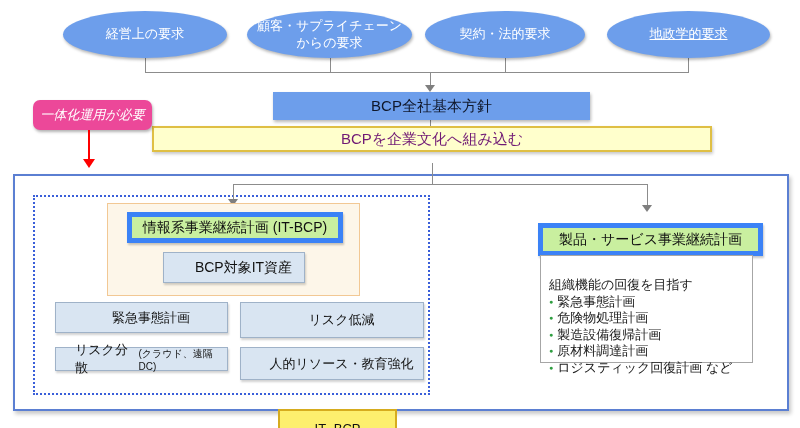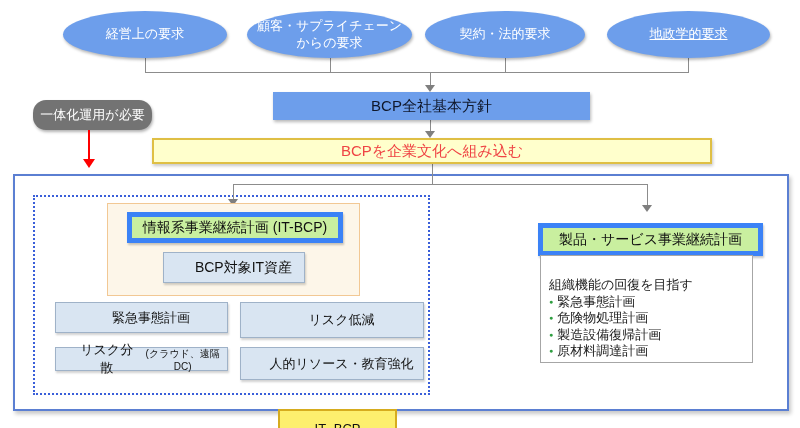--- a/index.html
+++ b/index.html
@@ -13,36 +13,36 @@
       border-right:5px solid transparent;border-top:7px solid #7f7f7f;z-index:2;}
   
   .ellipse{
     position:absolute;background:#6d9eeb;border-radius:50%;color:#fff;
     display:flex;align-items:center;justify-content:center;text-align:center;
     font-size:13px;line-height:1.25;white-space:pre-line;
     box-shadow:1px 2px 3px rgba(0,0,0,.28);z-index:3;
   }
   
   .callout{
-    position:absolute;left:33px;top:100px;width:119px;height:30px;background:#737373;
-    border-radius:13px;color:#fff;font-size:13px;display:flex;align-items:center;
-    justify-content:center;box-shadow:1px 2px 3px rgba(0,0,0,.3);z-index:4;
+    position:absolute;left:33px;top:100px;width:119px;height:30px;background:#ec4899;
+    border-radius:7px;color:#fff;font-size:13px;display:flex;align-items:center;
+    justify-content:center;box-shadow:1px 2px 3px rgba(0,0,0,.3);z-index:4;font-style:italic;
   }
   .red-line{position:absolute;left:88px;top:130px;width:2px;height:30px;background:#fe0000;z-index:4;}
   .red-head{position:absolute;left:83px;top:159px;width:0;height:0;border-left:6px solid transparent;
       border-right:6px solid transparent;border-top:9px solid #fe0000;z-index:4;}
   
   .policy{
     position:absolute;left:273px;top:92px;width:317px;height:28px;background:#6d9eeb;
     color:#0f172a;font-size:15px;display:flex;align-items:center;justify-content:center;
     box-shadow:1px 2px 3px rgba(0,0,0,.28);z-index:3;
   }
   .culture{
-    position:absolute;left:152px;top:138px;width:560px;height:26px;background:#ffffcc;
-    border:2px solid #dfbf44;box-sizing:border-box;color:#ef4444;font-size:15px;
+    position:absolute;left:152px;top:126px;width:560px;height:26px;background:#ffffcc;
+    border:2px solid #dfbf44;box-sizing:border-box;color:#701a75;font-size:15px;
     display:flex;align-items:center;justify-content:center;
     box-shadow:1px 2px 3px rgba(0,0,0,.22);z-index:3;
   }
   
   .outer{
     position:absolute;left:13px;top:174px;width:776px;height:237px;
     border:2px solid #5b7fd2;box-sizing:border-box;background:transparent;
     box-shadow:2px 3px 4px rgba(0,0,0,.22);z-index:1;
   }
   .dotted{
@@ -54,21 +54,21 @@
     border:1px solid #f2c894;box-sizing:border-box;z-index:2;
   }
   .gbox{
     position:absolute;background:#c9ef9f;border:5px solid #3b82f6;box-sizing:border-box;
     display:flex;align-items:center;justify-content:center;font-size:14px;color:#111;
     box-shadow:1px 2px 2px rgba(0,0,0,.22);z-index:3;
   }
   .bbox{
     position:absolute;background:#d9e5f2;border:1px solid #9fb2c8;box-sizing:border-box;
     display:flex;align-items:center;justify-content:center;font-size:13px;color:#111;
-    box-shadow:1px 2px 2px rgba(0,0,0,.18);z-index:3;text-align:center;padding-left:19px;
+    box-shadow:1px 2px 2px rgba(0,0,0,.18);z-index:3;text-align:left;padding-left:19px;
   }
   .bbox .sub{font-size:10px;}
   .tag{
     position:absolute;left:278px;top:386px;width:119px;height:38px;background:#fdef6e;
     border:2px solid #d6ac1e;box-sizing:border-box;display:flex;align-items:center;
     justify-content:center;font-size:13px;color:#111;z-index:4;margin-top:23px;
   }
   .listbox{
     position:absolute;left:540px;top:255px;width:213px;height:108px;background:#fff;
     border:1px solid #a6a6a6;box-sizing:border-box;padding:21px 8px;font-size:13px;
@@ -164,16 +164,17 @@
     <span>製品・サービス事業継続計画</span>
   </div>
 
   <div class="listbox">
     <div>組織機能の回復を目指す</div>
     <ul>
       <li>緊急事態計画</li>
       <li>危険物処理計画</li>
       <li>製造設備復帰計画</li>
       <li>原材料調達計画</li>
+      <li>ロジスティック回復計画 など</li>
     </ul>
   </div>
 
 </div>
 
 </body></html>

